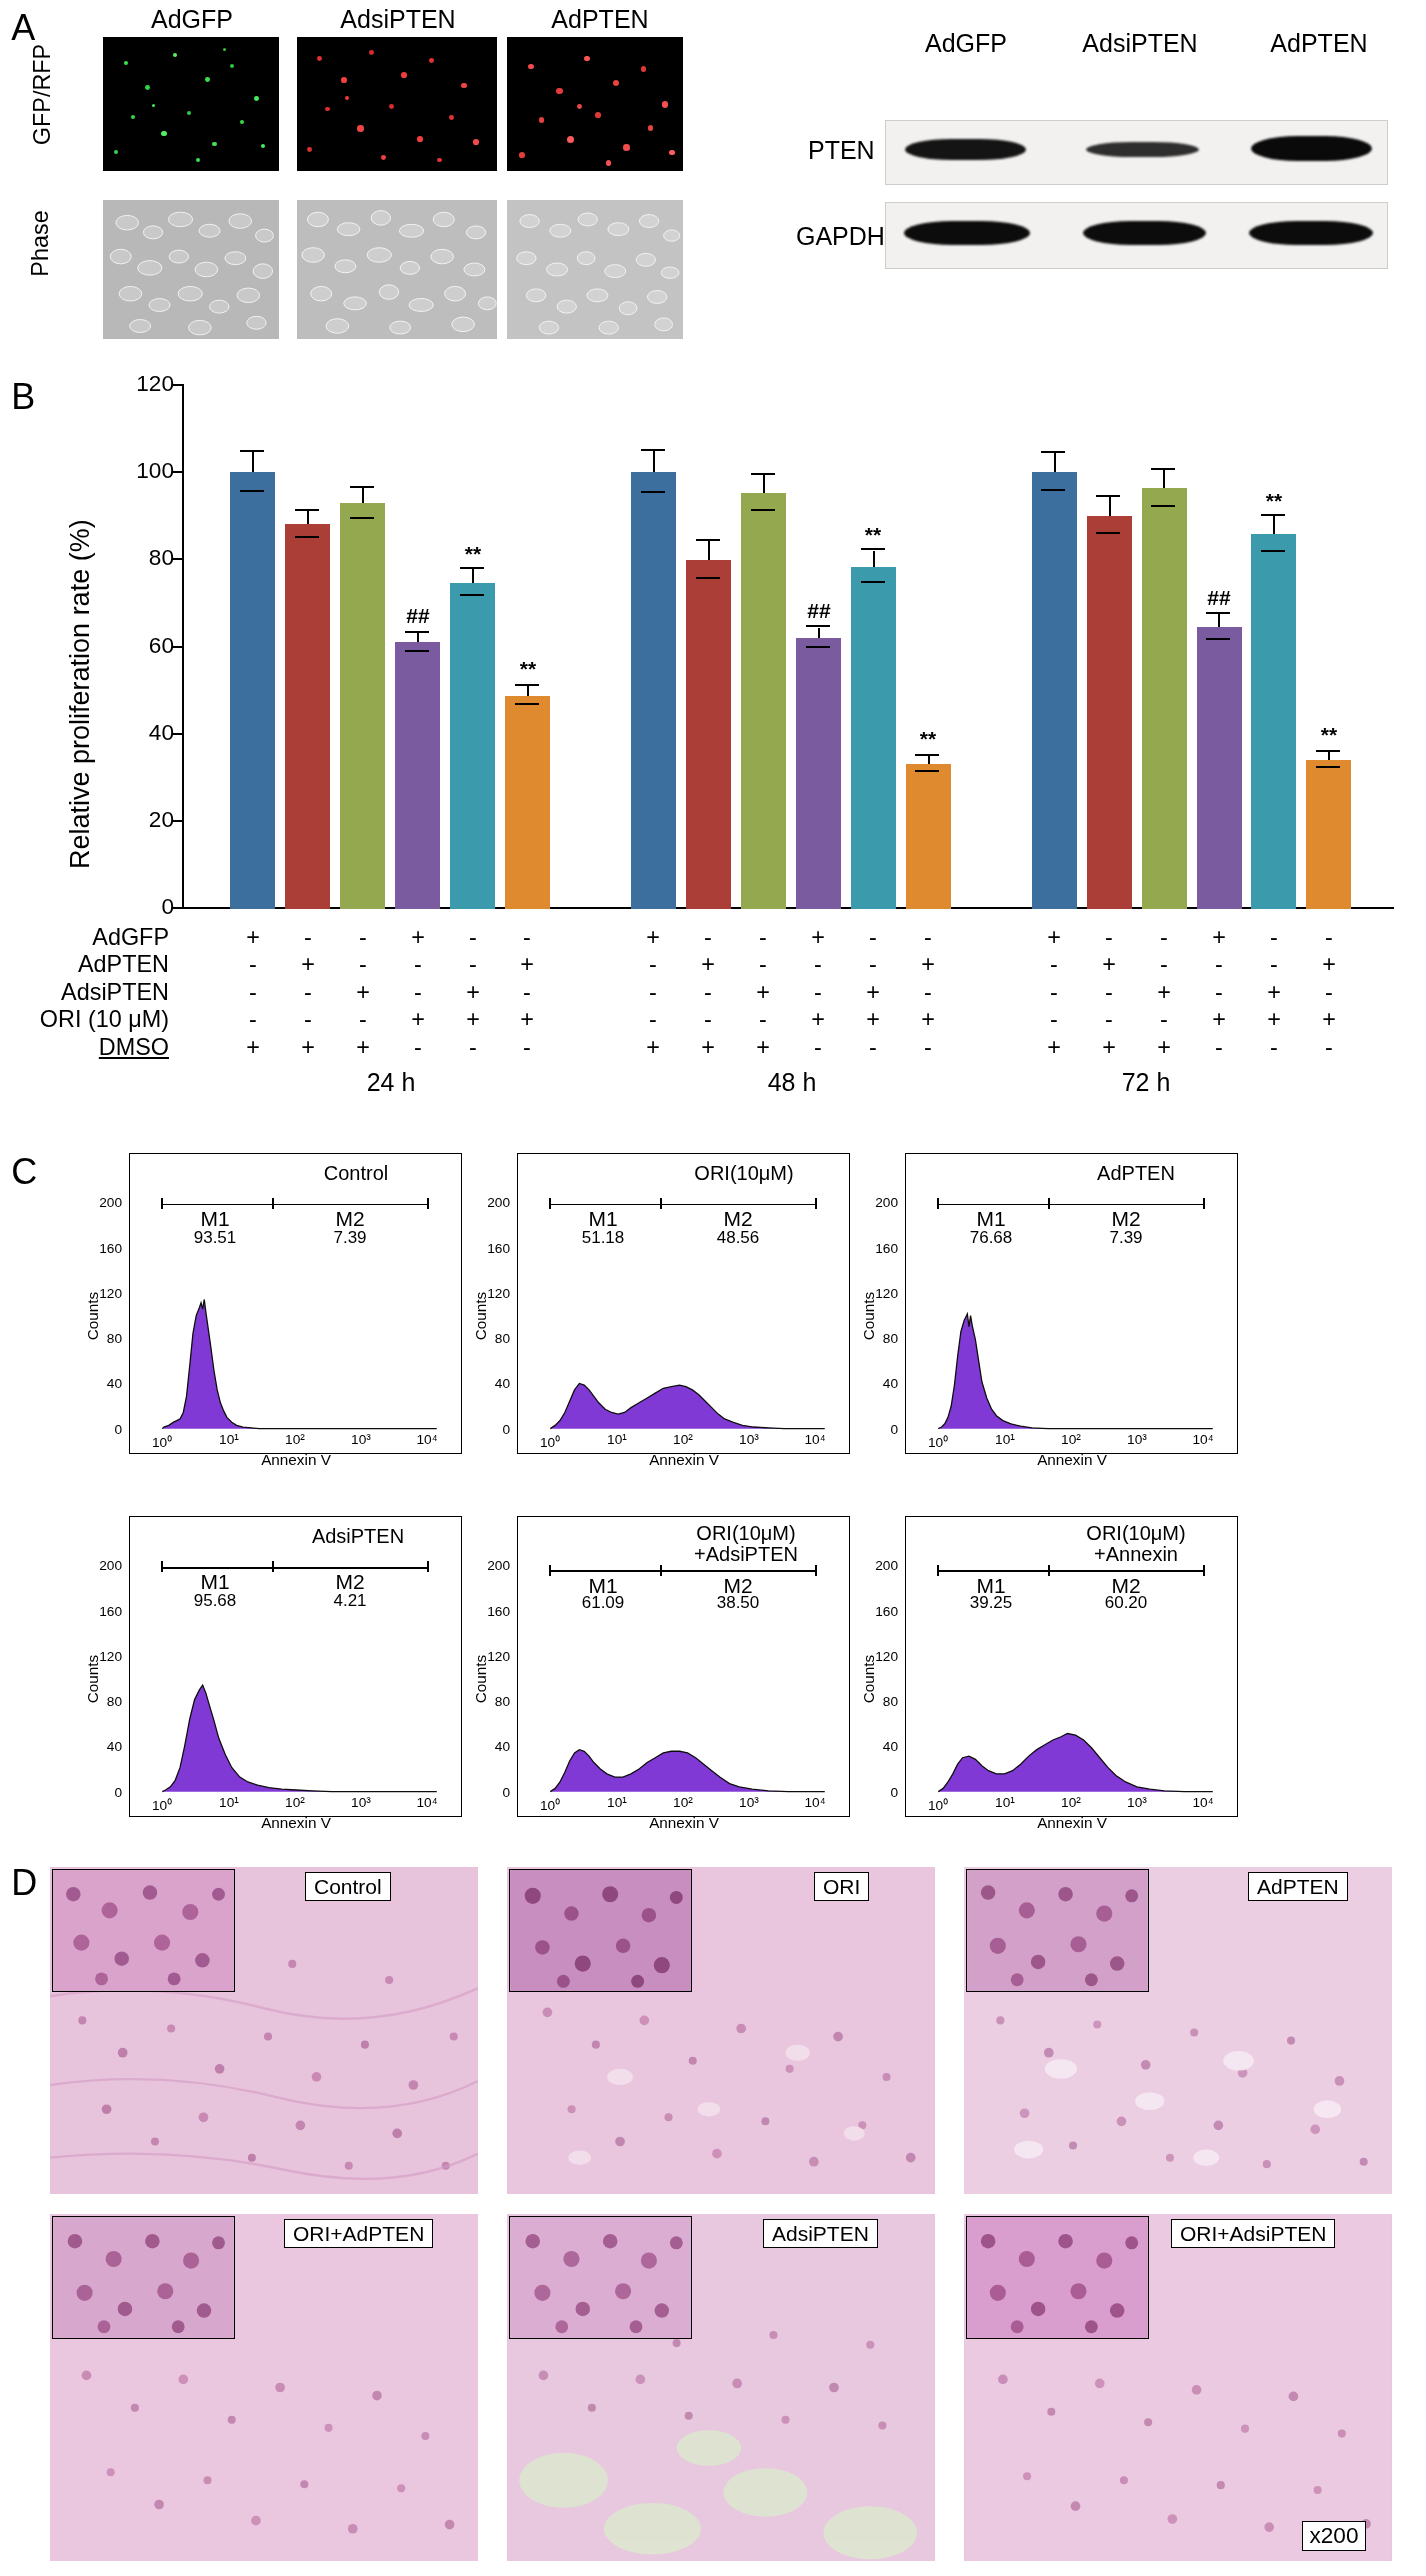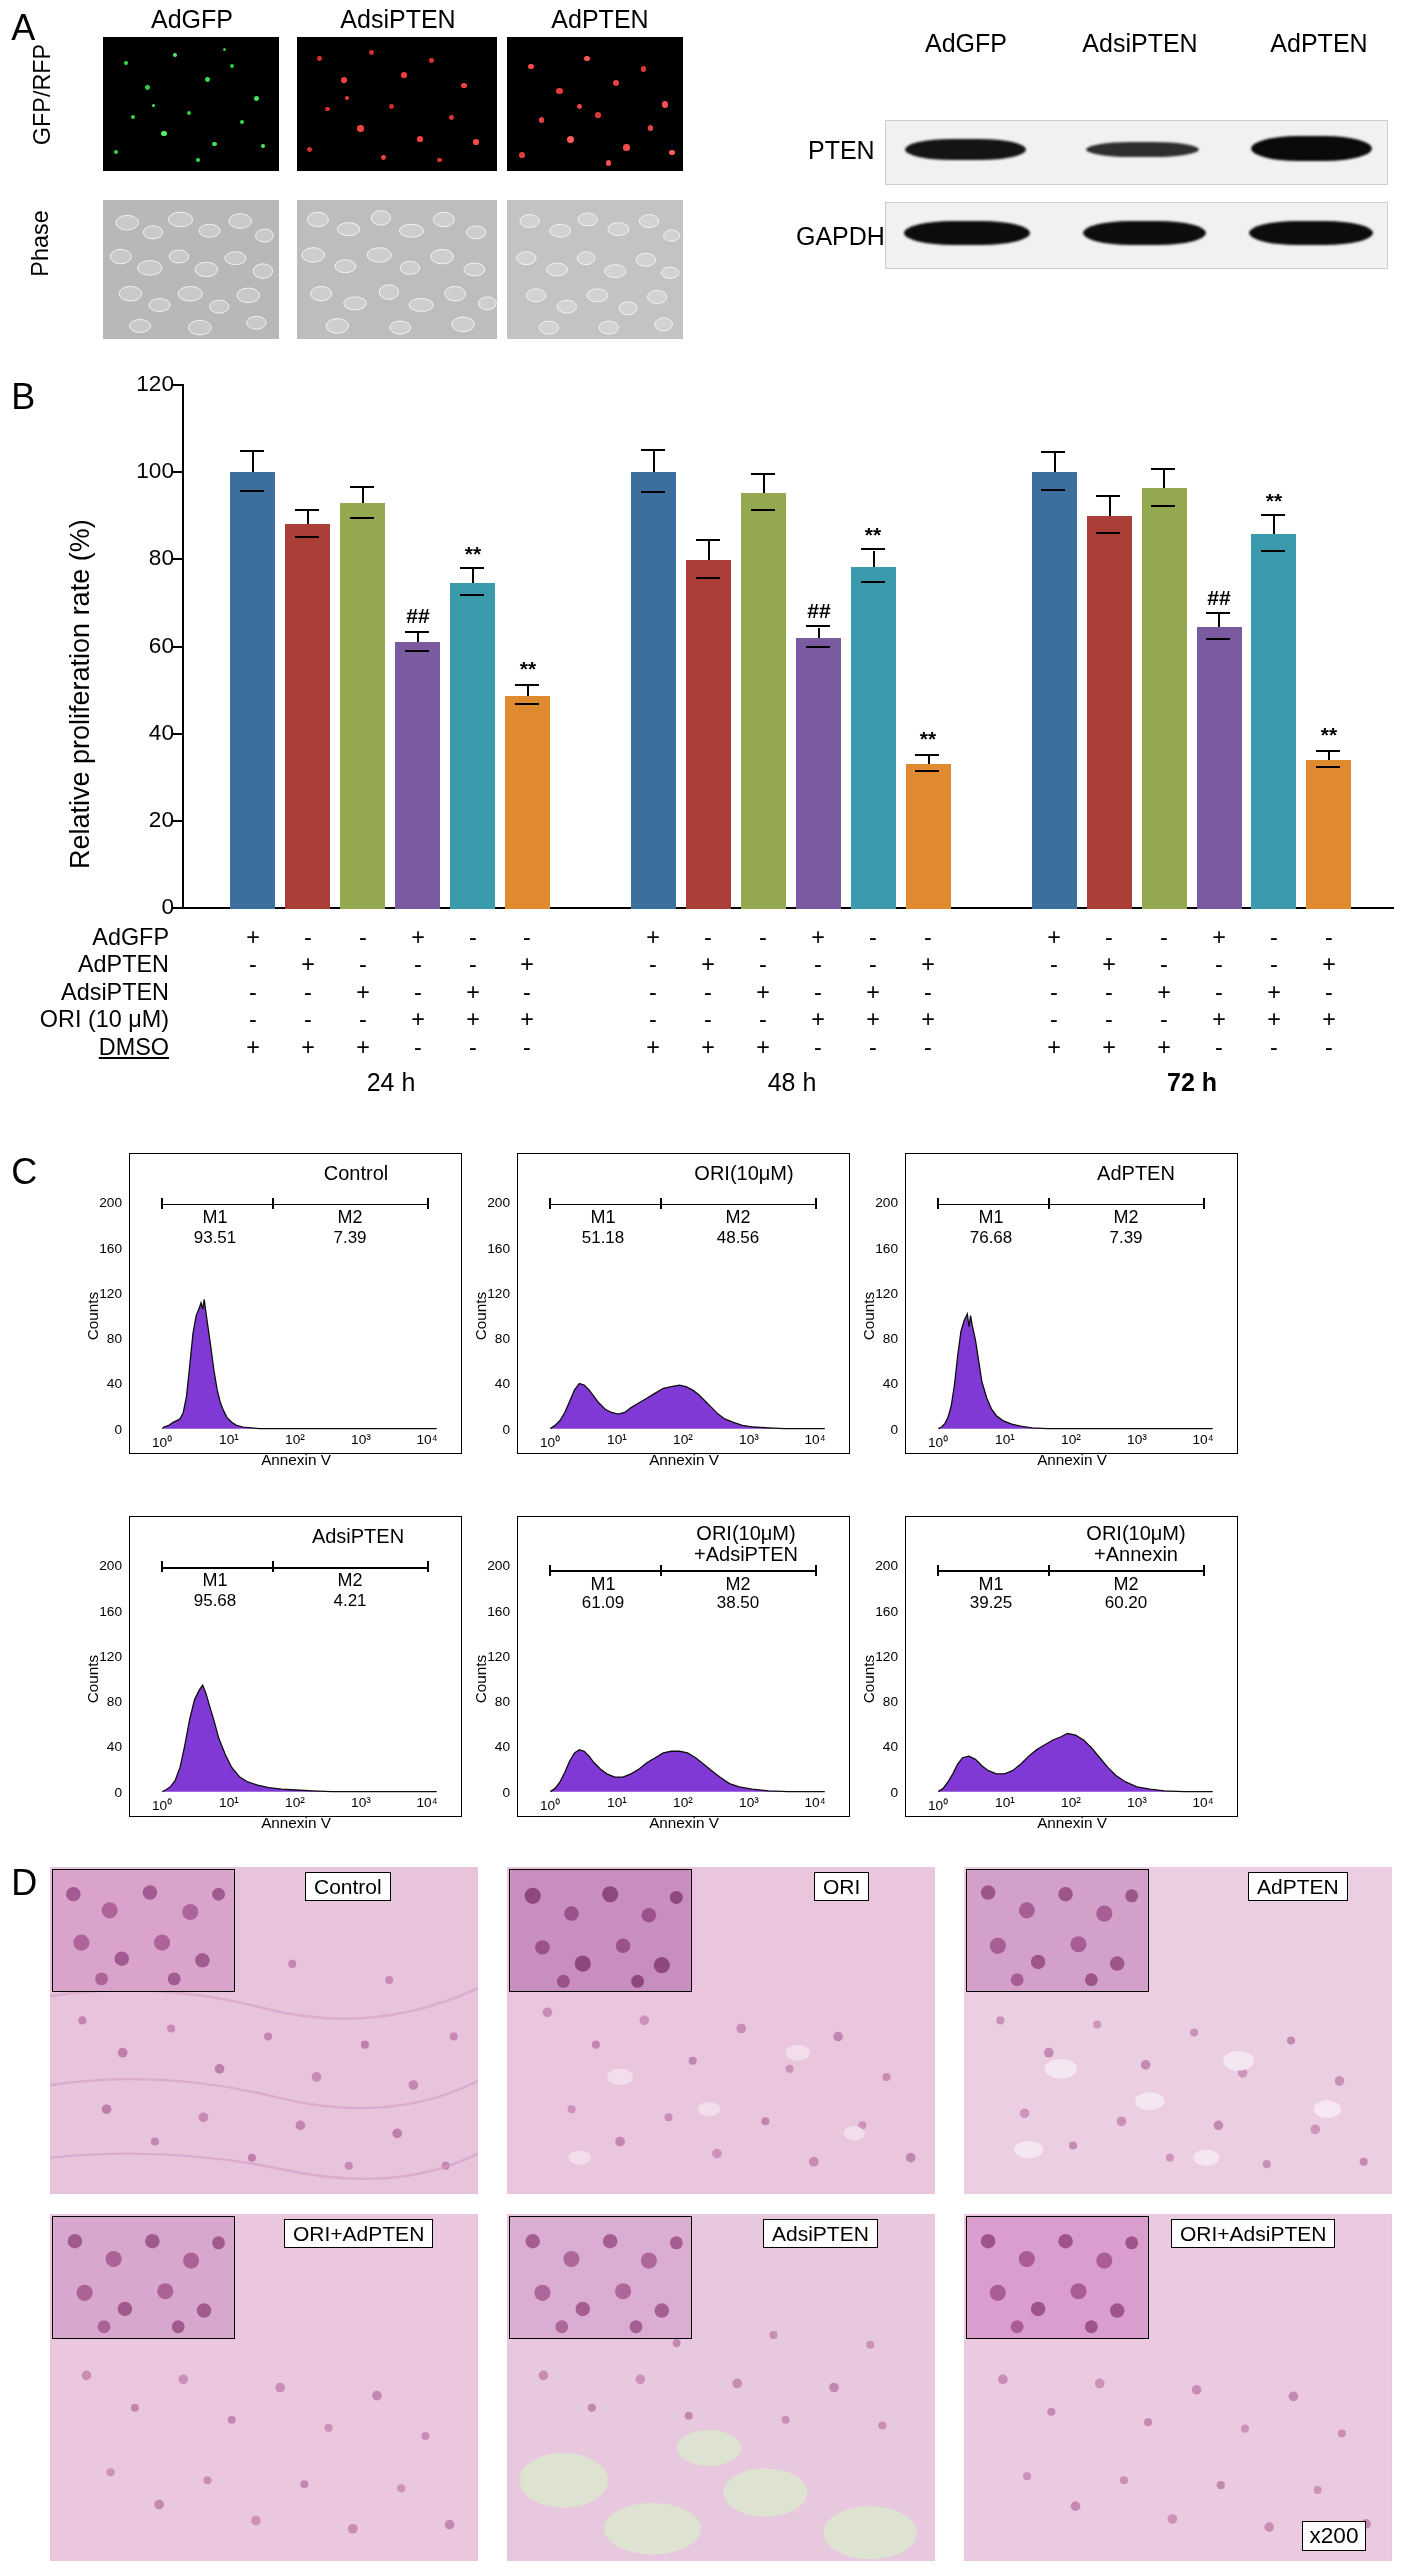--- a/index.html
+++ b/index.html
@@ -36,21 +36,21 @@
   
   #panelC{position:absolute;left:0;top:1143px;width:1427px;height:711px;}
   .facs{position:absolute;border:0.8px solid #000;background:#fff;}
   .facs-title{position:absolute;font-size:20px;text-align:center;}
   .facs-yt{position:absolute;font-size:13.7px;text-align:right;width:31px;transform:translateY(-50%);}
   .facs-xt{position:absolute;font-size:13.7px;text-align:center;transform:translateX(-50%);}
   .facs-ylab{position:absolute;transform:rotate(-90deg);transform-origin:center center;font-size:15.3px;white-space:nowrap;}
   .facs-xlab{position:absolute;font-size:15.3px;text-align:center;transform:translateX(-50%);}
   .mbar{position:absolute;height:1.6px;background:#000;}
   .mtick{position:absolute;width:1.6px;height:11.3px;background:#000;}
-  .mlab{position:absolute;font-size:18px;text-align:center;transform:translateX(-50%);}
+  .mlab{position:absolute;font-size:21px;text-align:center;transform:translateX(-50%);}
   .mval{position:absolute;font-size:17px;text-align:center;transform:translateX(-50%);}
   .hist{position:absolute;bottom:0;left:0;}
 
   
   #panelD{position:absolute;left:0;top:1854px;width:1427px;height:722px;}
   .he{position:absolute;overflow:hidden;background:#e6bdd6;}
   .he-inset{position:absolute;border:1.6px solid #000;overflow:hidden;}
   .he-cap{position:absolute;background:#fff;border:0.8px solid #000;font-size:21px;padding:1.6px 8px;}
   .mag{position:absolute;background:#fff;border:0.8px solid #000;font-size:22.6px;padding:0.8px 6.5px;}
 </style>
@@ -441,21 +441,21 @@
 
   <div class="pm" style="left:1054px;top:666px;">+</div>
   <div class="pm" style="left:1109px;top:666px;">+</div>
   <div class="pm" style="left:1164px;top:666px;">+</div>
   <div class="pm" style="left:1219px;top:666px;">-</div>
   <div class="pm" style="left:1274px;top:666px;">-</div>
   <div class="pm" style="left:1329px;top:666px;">-</div>
 
   <div class="tlab" style="left:391px;top:700px;">24 h</div>
   <div class="tlab" style="left:792px;top:700px;">48 h</div>
-  <div class="tlab" style="left:1192px;top:700px;font-weight:bold;">72 h</div>
+  <div class="tlab" style="left:1146px;top:700px;">72 h</div>
 </div>
 
 <div id="panelC">
   <div class="panel-letter" style="left:11.3px;top:8px;">C</div>
 
   <div class="facs" style="left:129px;top:9.7px;width:331px;height:299px;">
     <div class="facs-title" style="left:145px;top:8px;width:162px;">Control</div>
     <div class="mbar" style="left:31px;top:50px;width:267px;"></div>
     <div class="mtick" style="left:31px;top:44px;"></div>
     <div class="mtick" style="left:142px;top:44px;"></div>

